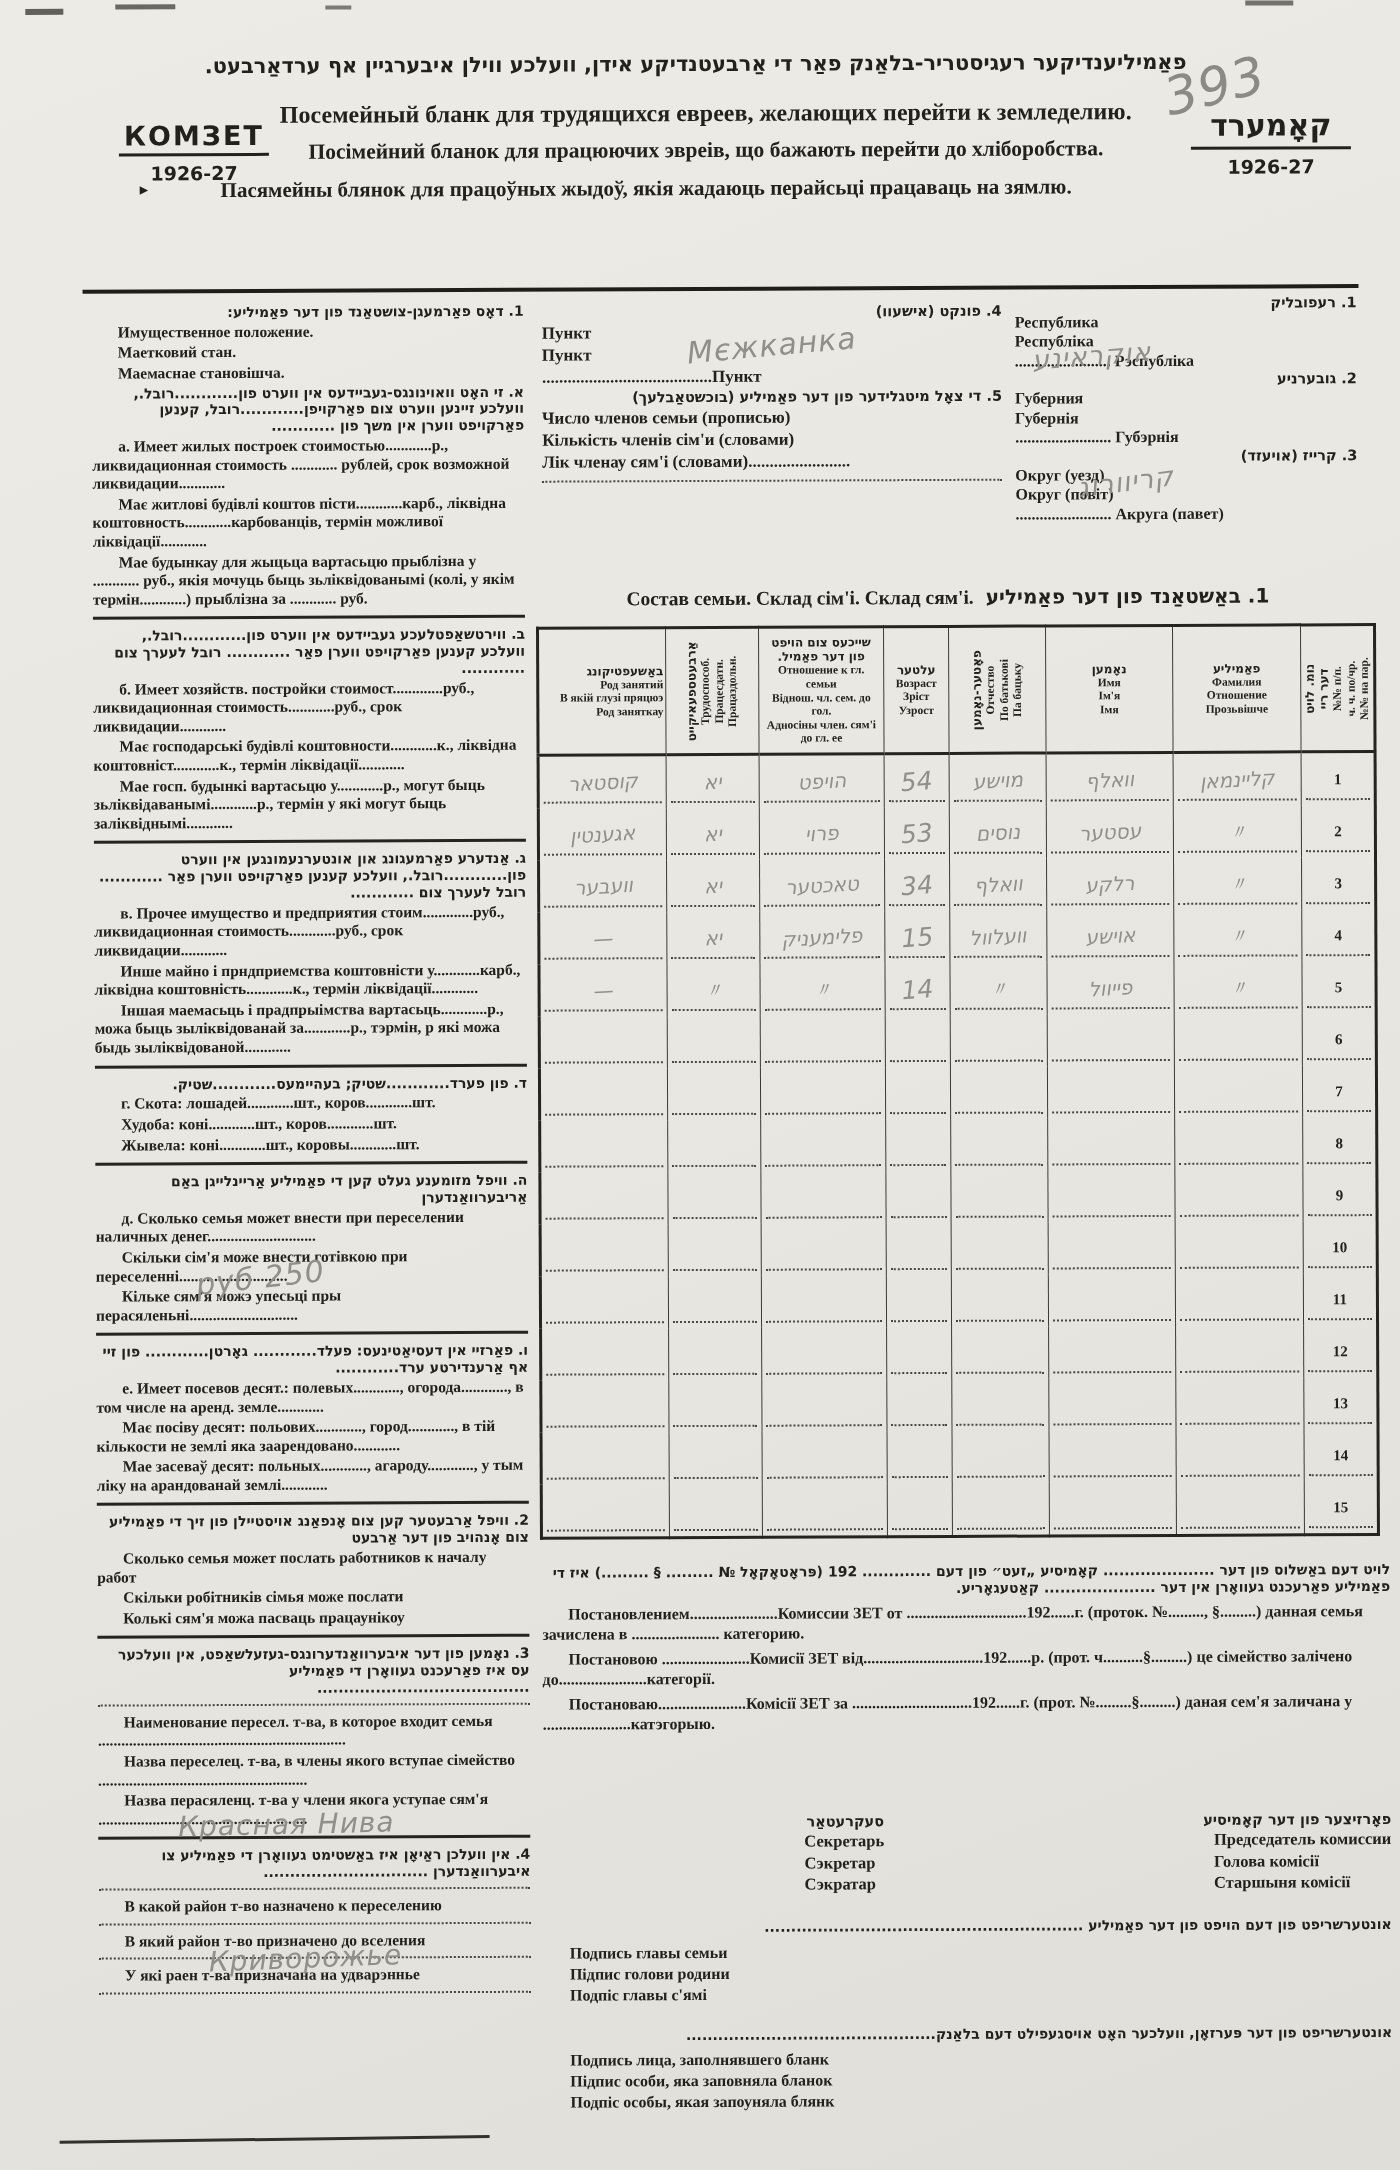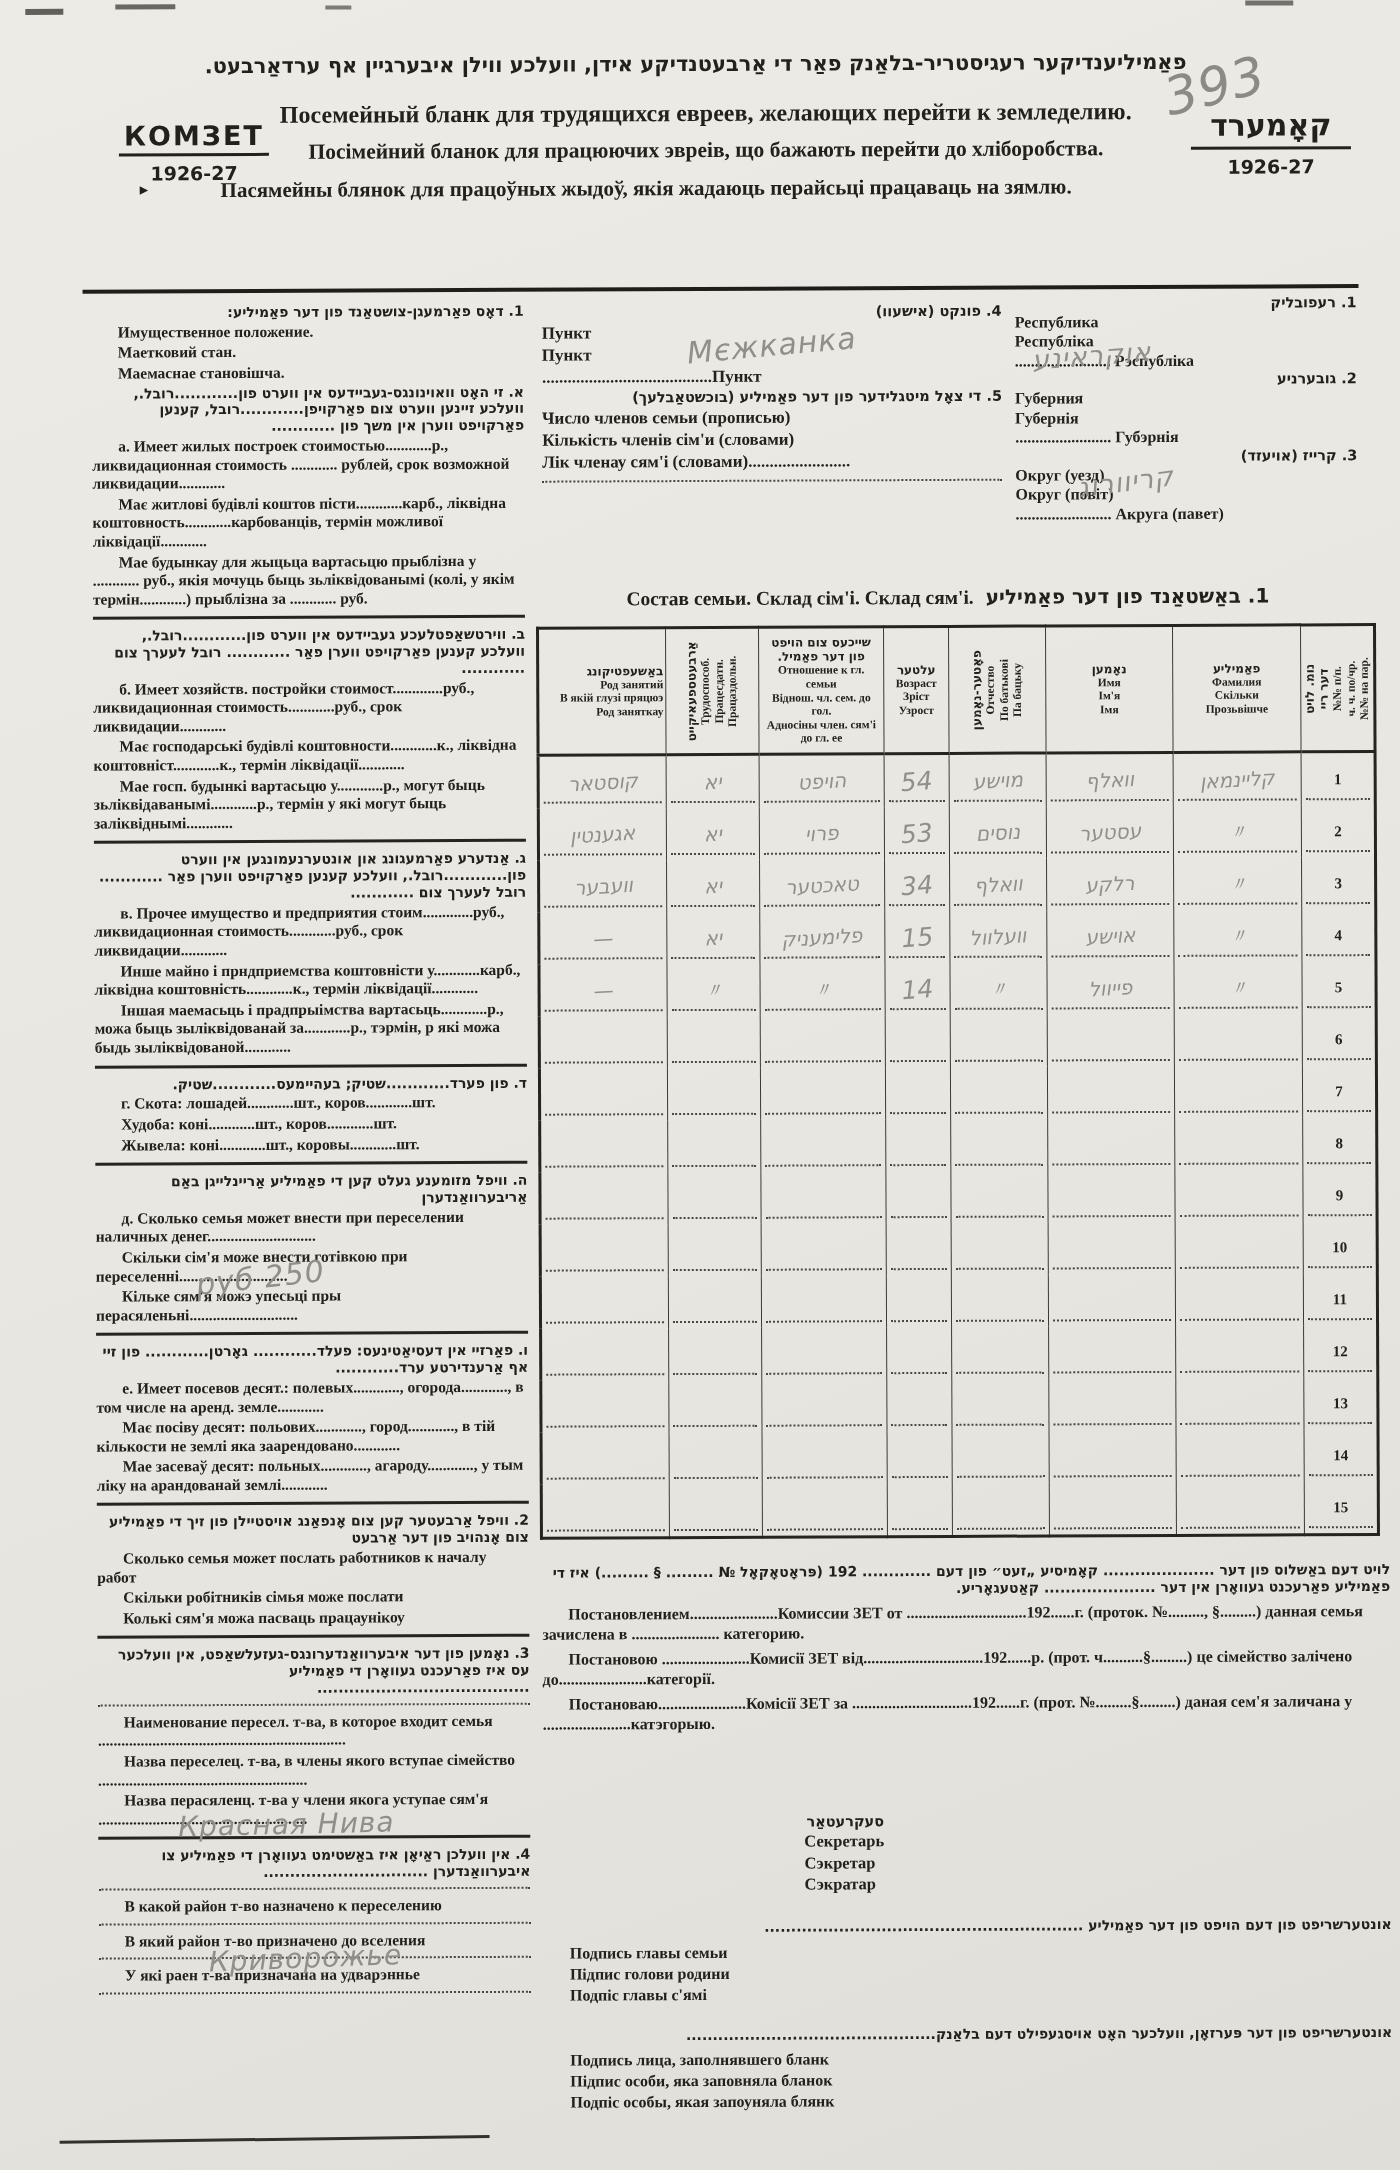--- a/index.html
+++ b/index.html
@@ -259,21 +259,21 @@
             </th>
             <th style="width: 122px;">
               <span class="l l-yi" dir="rtl">נאָמען</span>
               <span class="l l-cy">Имя</span>
               <span class="l l-cy">Ім'я</span>
               <span class="l l-cy">Імя</span>
             </th>
             <th style="width: 123px;">
               <span class="l l-yi" dir="rtl">פאַמיליע</span>
               <span class="l l-cy">Фамилия</span>
-              <span class="l l-cy">Скільки</span>
+              <span class="l l-cy">Отношение</span>
               <span class="l l-cy">Прозьвішче</span>
             </th>
             <th class="rot" style="width: 68px;">
               <div class="rotwrap">
                 <div class="rot-in">
                   <span class="l l-yi" dir="rtl">נומ. לויט דער ריי</span>
                   <span class="l l-cy">№№ п/п.</span>
                   <span class="l l-cy">ч. ч. по/чр.</span>
                   <span class="l l-cy">№№ на пар.</span>
                 </div>
@@ -443,20 +443,26 @@
       <p class="p-cy">Постановаю......................Комісії ЗЕТ за ..............................192......г. (прот. №.........§.........) даная сем'я заличана у ......................катэгорыю.</p>
     </div>
 
   <div class="signatures">
     <div class="sig-cols">
       <div class="sig-col" id="sig-secretary">
           <p class="p-yi" dir="rtl">סעקרעטאַר</p>
           <p class="p-cy">Секретарь</p>
           <p class="p-cy">Сэкретар</p>
           <p class="p-cy">Сэкратар</p>
+        </div>
+      <div class="sig-col right" id="sig-chairman">
+          <p class="p-yi" dir="rtl">פאָרזיצער פון דער קאָמיסיע</p>
+          <p class="p-cy">Председатель комиссии</p>
+          <p class="p-cy">Голова комісії</p>
+          <p class="p-cy">Старшыня комісії</p>
         </div>
     </div>
     <div class="sig-block" id="sig-head">
         <p class="p-yi" dir="rtl">אונטערשריפט פון דעם הויפט פון דער פאַמיליע ............................................................</p>
         <p class="p-cy">Подпись главы семьи</p>
         <p class="p-cy">Підпис голови родини</p>
         <p class="p-cy">Подпіс главы с'ямі</p>
       </div>
     <div class="sig-block" id="sig-filler">
         <p class="p-yi" dir="rtl">אונטערשריפט פון דער פּערזאָן, וועלכער האָט אויסגעפילט דעם בלאַנק...............................................</p>

